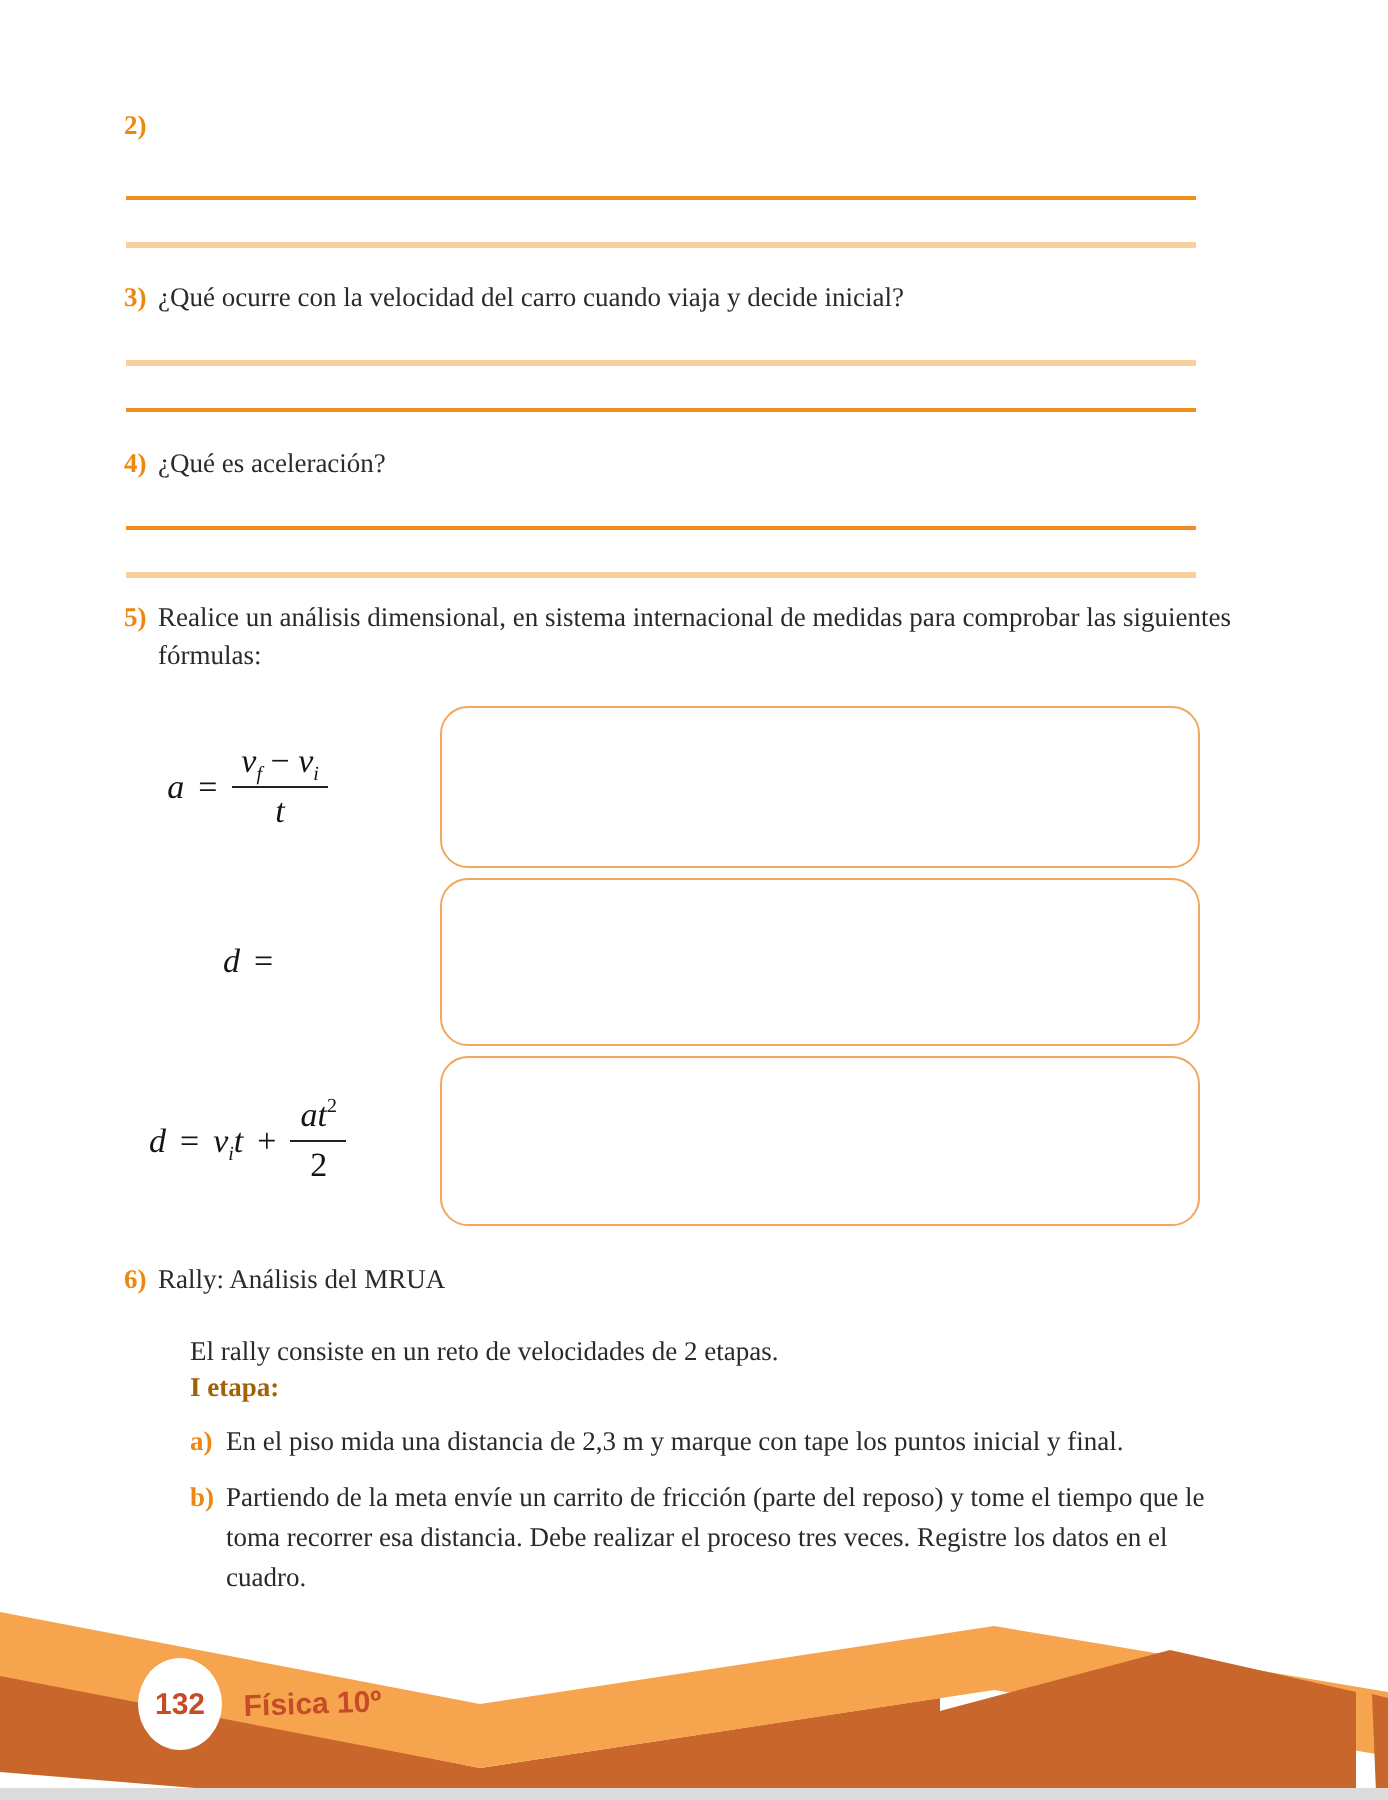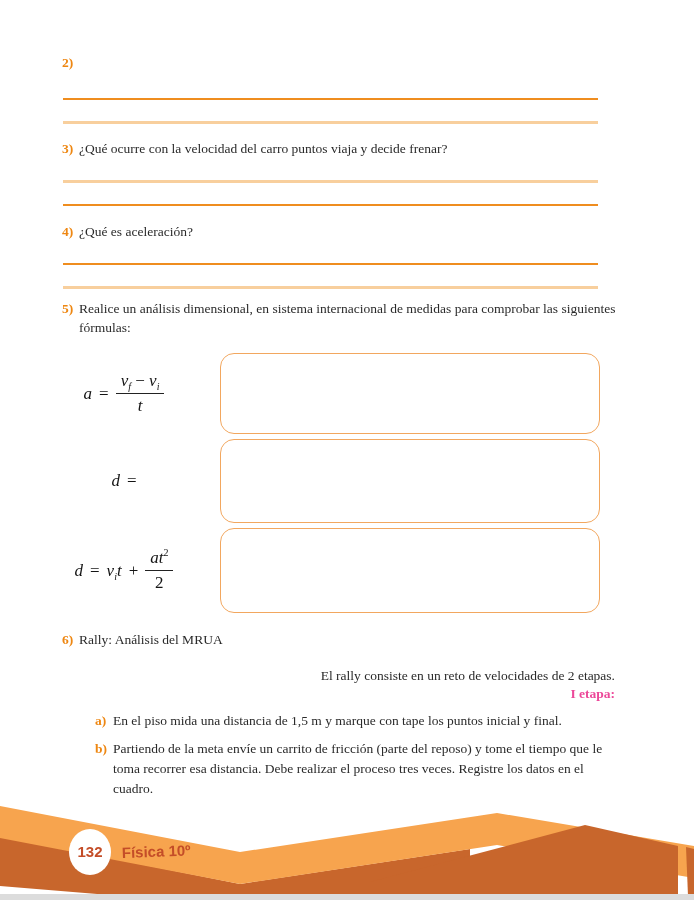--- a/index.html
+++ b/index.html
@@ -18,40 +18,40 @@
          padding-left:28px;box-sizing:border-box;}
   .fbox{flex:1;border:1.5px solid #f2a75f;border-radius:14px;background:#fff;}
   .formula{font-size:17px;font-style:italic;color:#141414;display:flex;
            align-items:center;gap:7px;white-space:nowrap;}
   .rm{font-style:normal;}
   .frac{display:inline-flex;flex-direction:column;align-items:center;}
   .frac .num{padding:0 5px 2px;border-bottom:1.3px solid #222;}
   .frac .den{padding-top:2px;}
   .formula sub{font-size:10px;font-style:italic;vertical-align:-4px;line-height:0;}
   .formula sup{font-size:10px;font-style:normal;vertical-align:7px;line-height:0;}
-  .rally-line{left:95px;width:520px;font-size:13.5px;line-height:19px;text-align:right;}
-  .stage{color:#ec4899;font-weight:bold;}
+  .rally-line{left:95px;width:520px;font-size:13.5px;line-height:19px;}
+  .stage{color:#a16207;font-weight:bold;}
   .item{left:95px;width:528px;font-size:13.5px;line-height:20px;padding-left:18px;
         box-sizing:border-box;}
   .inum{position:absolute;left:0;top:0;color:#ee8712;font-weight:bold;}
   #footer{left:0;top:800px;width:694px;height:100px;}
   .footer-num{font-family:"Liberation Sans", sans-serif;font-weight:bold;}
 </style>
 </head>
 <body>
 
 <div class="abs qrow hang" style="top:53px;">
   <span class="qnum">2)</span>
 </div>
 <div class="abs aline dark" style="top:98px;"></div>
 <div class="abs aline light" style="top:121px;"></div>
 
 <div class="abs qrow hang" style="top:139px;">
   <span class="qnum">3)</span>
-  <span class="qtext">¿Qué ocurre con la velocidad del carro puntos viaja y decide frenar?</span>
+  <span class="qtext">¿Qué ocurre con la velocidad del carro cuando viaja y decide inicial?</span>
 </div>
 <div class="abs aline light" style="top:180px;"></div>
 <div class="abs aline dark" style="top:204px;"></div>
 
 <div class="abs qrow hang" style="top:222px;">
   <span class="qnum">4)</span>
   <span class="qtext">¿Qué es aceleración?</span>
 </div>
 <div class="abs aline dark" style="top:263px;"></div>
 <div class="abs aline light" style="top:286px;"></div>
@@ -104,21 +104,21 @@
 <div class="abs qrow hang" style="top:630px;">
   <span class="qnum">6)</span>
   <span class="qtext">Rally: Análisis del MRUA</span>
 </div>
 
 <div class="abs rally-line" style="top:666px;">El rally consiste en un reto de velocidades de 2 etapas.</div>
 <div class="abs rally-line stage" style="top:684px;">I etapa:</div>
 
 <div class="abs item" style="top:711px;">
   <span class="inum">a)</span>
-  <span>En el piso mida una distancia de 1,5 m y marque con tape los puntos inicial y final.</span>
+  <span>En el piso mida una distancia de 2,3 m y marque con tape los puntos inicial y final.</span>
 </div>
 
 <div class="abs item" style="top:739px;">
   <span class="inum">b)</span>
   <span>Partiendo de la meta envíe un carrito de fricción (parte del reposo) y tome el tiempo que le toma recorrer esa distancia. Debe realizar el proceso tres veces. Registre los datos en el cuadro.</span>
 </div>
 
 <svg id="footer" class="abs" width="694" height="100" viewBox="0 0 694 100">
 
   <polygon points="0,36 240,84 470,49 470,100 170,100 0,86" fill="#c8662c"></polygon>

